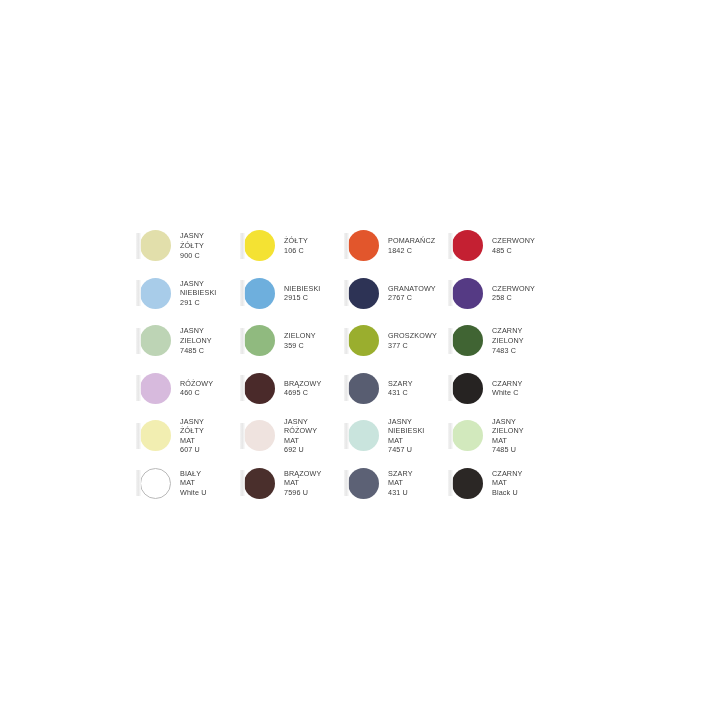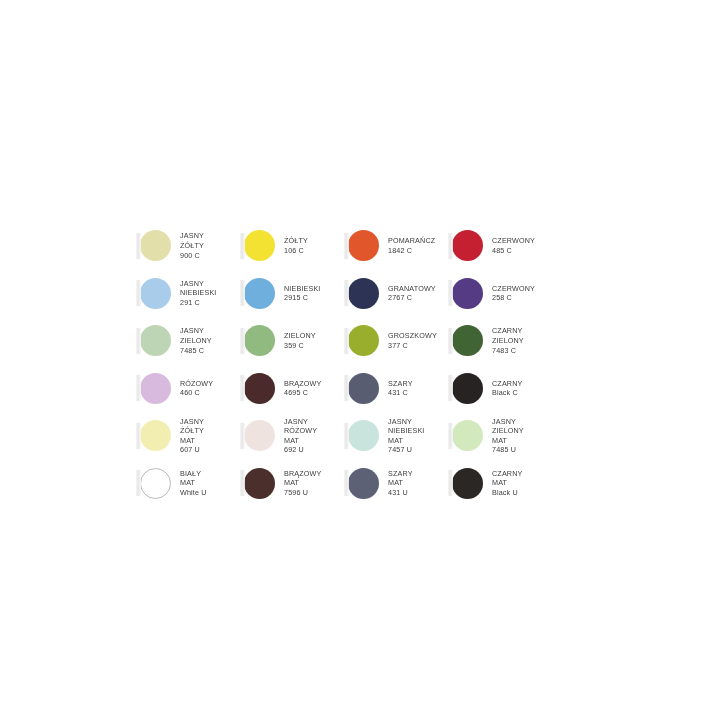--- a/index.html
+++ b/index.html
@@ -205,21 +205,21 @@
         <span class="swatch-label">
           <span class="swatch-name">SZARY</span>
           <span class="swatch-code">431 C</span>
         </span>
       </div>
       <div class="swatch-cell">
         <span class="swatch-edge-mark"></span>
         <span class="swatch-dot" style="background: rgb(38, 35, 34);"></span>
         <span class="swatch-label">
           <span class="swatch-name">CZARNY</span>
-          <span class="swatch-code">Black C</span>
+          <span class="swatch-code">White C</span>
         </span>
       </div>
       <div class="swatch-cell">
         <span class="swatch-edge-mark"></span>
         <span class="swatch-dot" style="background: rgb(242, 238, 177);"></span>
         <span class="swatch-label">
           <span class="swatch-name">JASNY</span>
           <span class="swatch-name">ŻÓŁTY</span>
           <span class="swatch-name">MAT</span>
           <span class="swatch-code">607 U</span>

